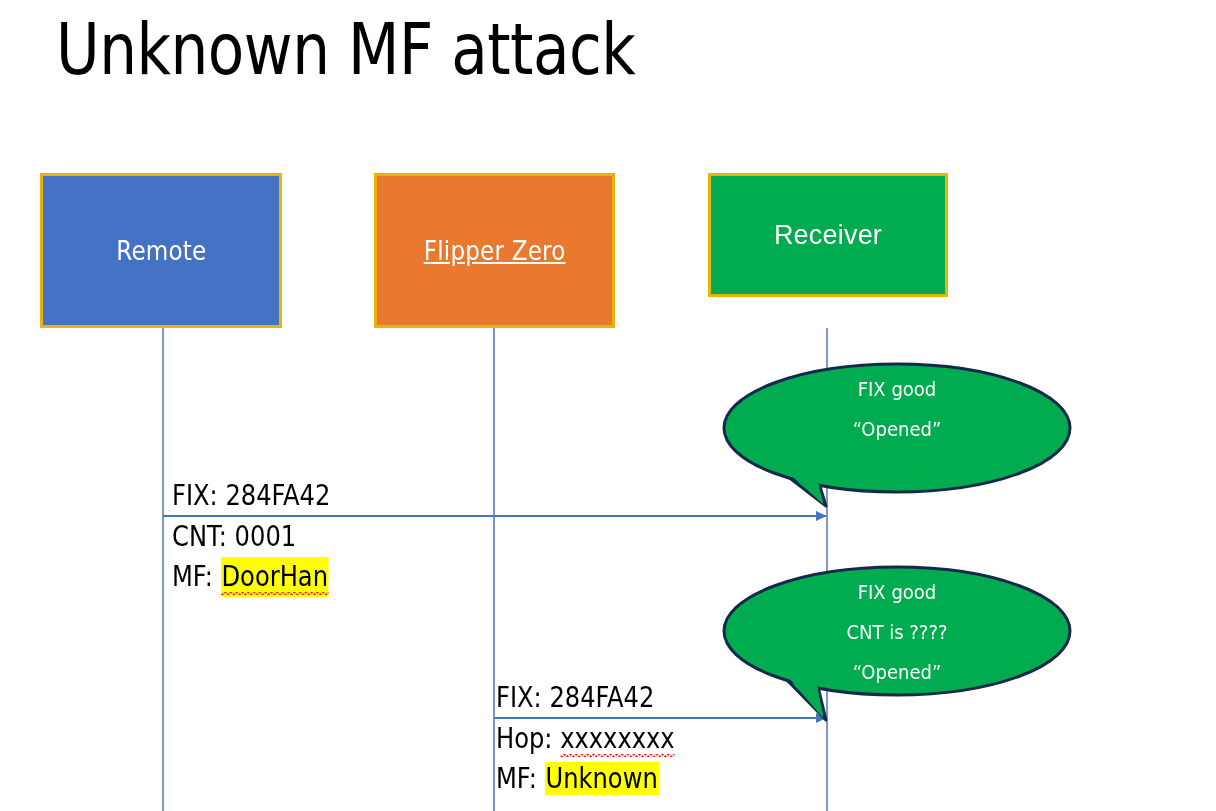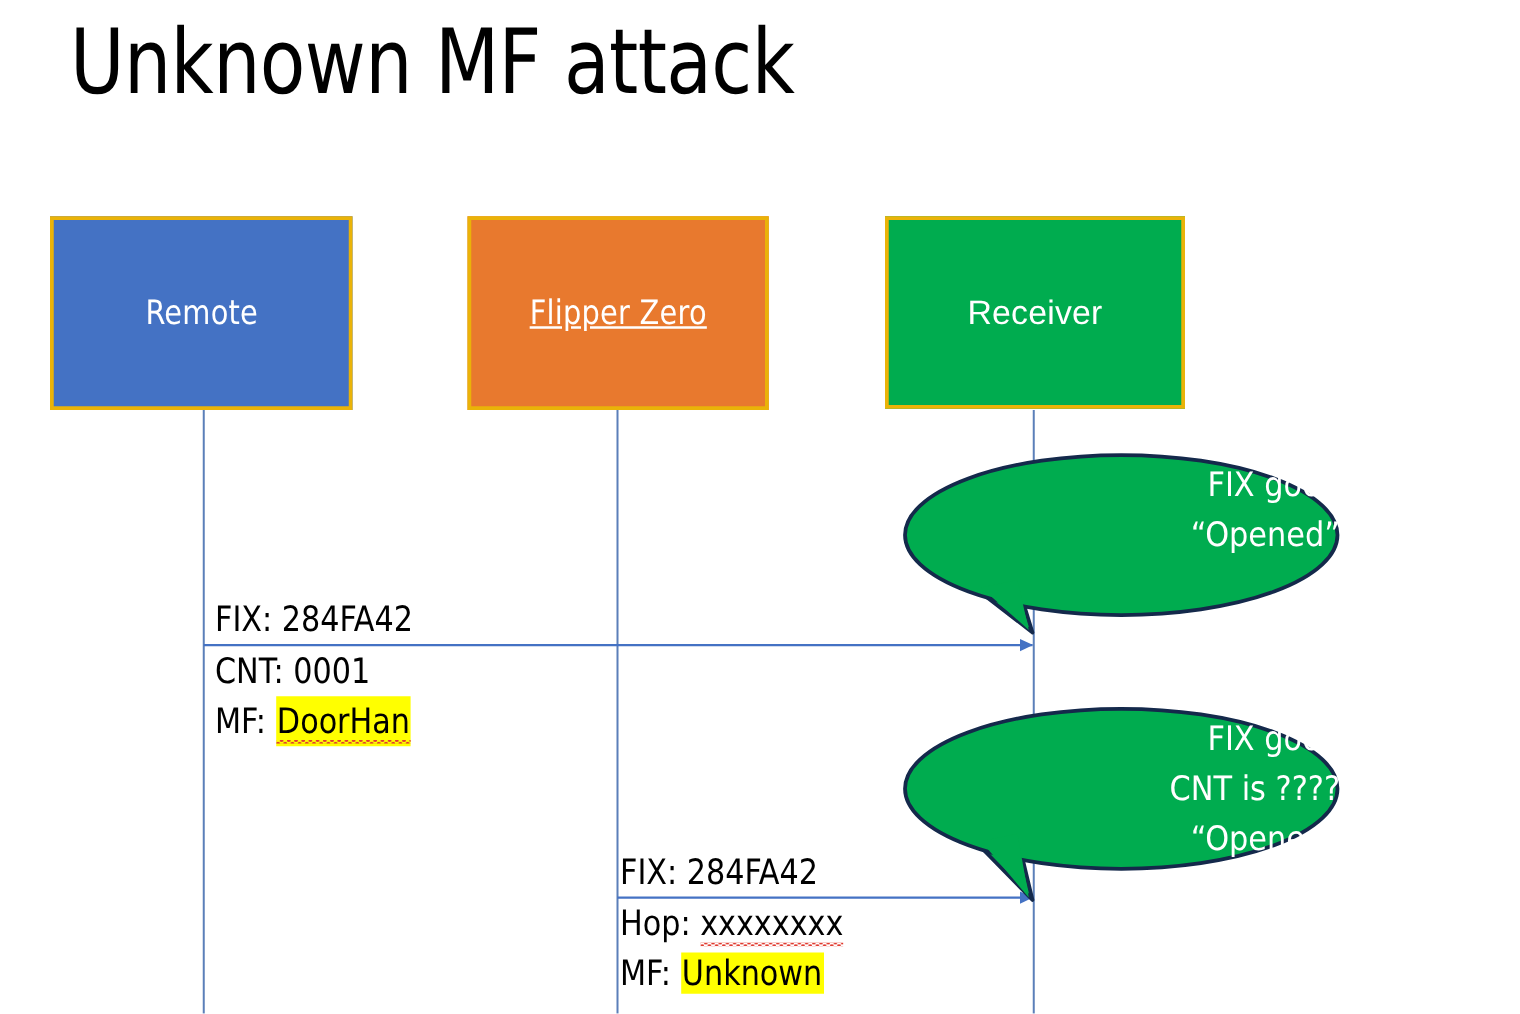--- a/index.html
+++ b/index.html
@@ -65,21 +65,21 @@
     transform: scaleX(0.95);
   }
   .actor-label.wide {
     font-family: "Liberation Sans", sans-serif;
     font-size: 27px;
     transform: none;
   }
 
   #box-remote  { left: 40px;  top: 173px; width: 242px; height: 155px; background: #4472C4; }
   #box-flipper { left: 374px; top: 173px; width: 241px; height: 155px; background: #E8792E; text-decoration: underline; }
-  #box-receiver{ left: 708px; top: 173px; width: 240px; height: 154px; background: #00AC4F; }
+  #box-receiver{ left: 708px; top: 173px; width: 240px; height: 124px; background: #00AC4F; }
 
   
   .msg-label {
     position: absolute;
     font-family: "DejaVu Sans Condensed", "Liberation Sans Narrow", "Liberation Sans", sans-serif;
     font-size: 28px;
     line-height: 40px;
     color: #000000;
     white-space: nowrap;
     transform: scaleX(0.96);
@@ -115,23 +115,23 @@
 
   
   .callout {
     position: absolute;
   }
   .callout-text {
     position: absolute;
     left: 0;
     top: 0;
     width: 100%;
-    text-align: right;
-    font-family: "DejaVu Sans Condensed", "Liberation Sans Narrow", "Liberation Sans", sans-serif;
-    font-size: 27px;
+    text-align: center;
+    font-family: "DejaVu Sans Condensed", "Liberation Sans Narrow", "Liberation Sans", sans-serif;
+    font-size: 20px;
     line-height: 40px;
     color: #ffffff;
     pointer-events: none;
   }
   .callout-text .row { display: block; }
 
   #callout1 { left: 722px; top: 360px; width: 350px; height: 160px; }
   #callout2 { left: 722px; top: 563px; width: 350px; height: 160px; }
   #callout1 .callout-text { padding-top: 9px; }
   #callout2 .callout-text { padding-top: 9px; }

